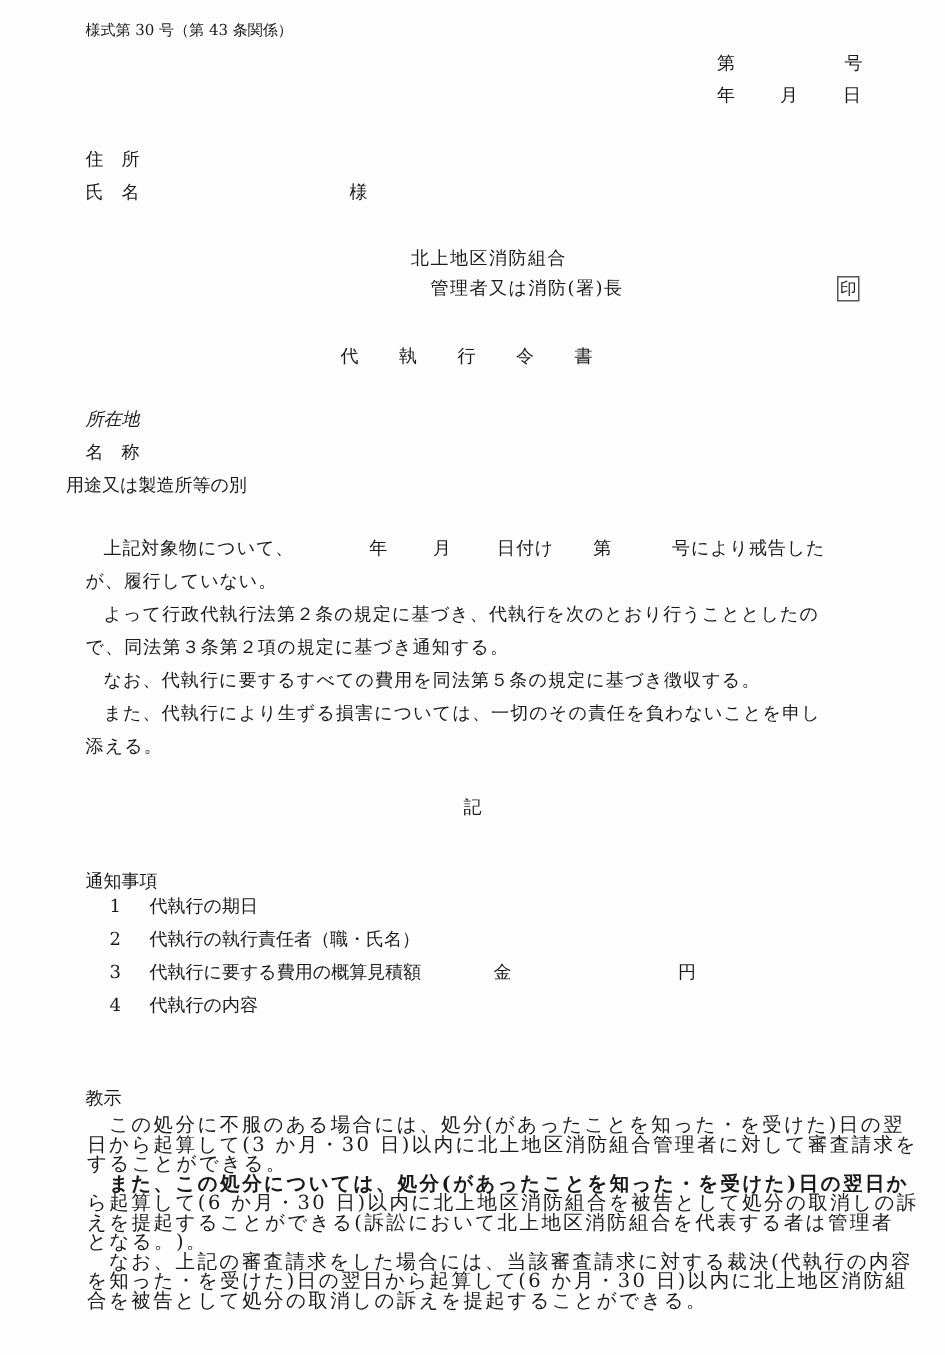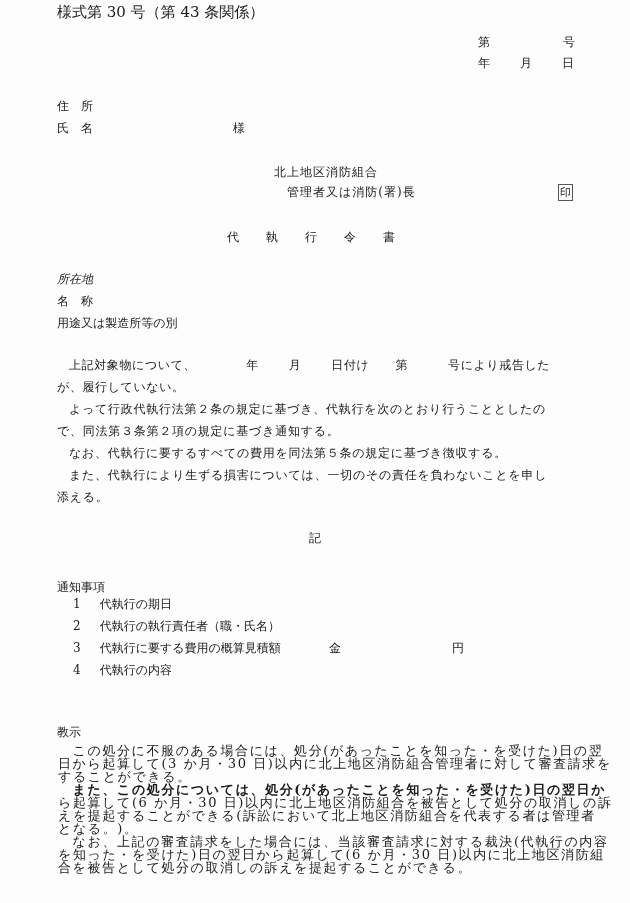--- a/index.html
+++ b/index.html
@@ -12,21 +12,21 @@
   .sp { display: inline-block; }
   .seal {
     display: inline-block; border: 1px solid #555; padding: 1px 1px;
     font-size: 11px; line-height: 13px;
   }
   .notice-line { position: absolute; left: 58px; font-size: 13px; letter-spacing: 1.6px; white-space: nowrap; line-height: 1; }
 </style>
 </head>
 <body>
 
-<div class="abs" style="left:57px; top:5px; font-size:15px;">様式第 30 号（第 43 条関係）</div>
+<div class="abs" style="left:57px; top:16px; font-size:10px;">様式第 30 号（第 43 条関係）</div>
 
 <div class="abs" style="left:478px; top:36px;">
   <span>第</span><span class="sp" style="width:73px;"></span><span>号</span>
 </div>
 <div class="abs" style="left:478px; top:57px;">
   <span>年</span><span class="sp" style="width:30px;"></span><span>月</span><span class="sp" style="width:30px;"></span><span>日</span>
 </div>
 
 <div class="abs" style="left:57px; top:100px;">住　所</div>
 <div class="abs" style="left:57px; top:122px;">氏　名</div>
@@ -35,21 +35,21 @@
 <div class="abs" style="left:274px; top:166px; letter-spacing:1px;">北上地区消防組合</div>
 <div class="abs" style="left:287px; top:186px; letter-spacing:1px;">管理者又は消防(署)長</div>
 <div class="abs" style="left:558px; top:184px;"><span class="seal">印</span></div>
 
 <div class="abs" style="left:227px; top:231px;">
   <span>代</span><span class="sp" style="width:27px;"></span><span>執</span><span class="sp" style="width:27px;"></span><span>行</span><span class="sp" style="width:27px;"></span><span>令</span><span class="sp" style="width:27px;"></span><span>書</span>
 </div>
 
 <div class="abs" style="left:57px; top:273px;font-style:italic;">所在地</div>
 <div class="abs" style="left:57px; top:295px;">名　称</div>
-<div class="abs" style="left:57px; top:317px;">用途又は製造所等の別</div>
+<div class="abs" style="left:44px; top:317px;">用途又は製造所等の別</div>
 
 <div class="abs" style="left:69px; top:359px; letter-spacing:0.6px;">
   <span>上記対象物について、</span><span class="sp" style="width:50px;"></span><span>年</span><span class="sp" style="width:30px;"></span><span>月</span><span class="sp" style="width:30px;"></span><span>日付け</span><span class="sp" style="width:26px;"></span><span>第</span><span class="sp" style="width:40px;"></span><span>号により戒告した</span>
 </div>
 <div class="abs" style="left:57px; top:381px; letter-spacing:0.6px;">が、履行していない。</div>
 <div class="abs" style="left:69px; top:403px; letter-spacing:0.75px;">よって行政代執行法第２条の規定に基づき、代執行を次のとおり行うこととしたの</div>
 <div class="abs" style="left:57px; top:425px; letter-spacing:0.75px;">で、同法第３条第２項の規定に基づき通知する。</div>
 <div class="abs" style="left:69px; top:447px; letter-spacing:0.75px;">なお、代執行に要するすべての費用を同法第５条の規定に基づき徴収する。</div>
 <div class="abs" style="left:69px; top:469px; letter-spacing:0.75px;">また、代執行により生ずる損害については、一切のその責任を負わないことを申し</div>
 <div class="abs" style="left:57px; top:491px; letter-spacing:0.75px;">添える。</div>

